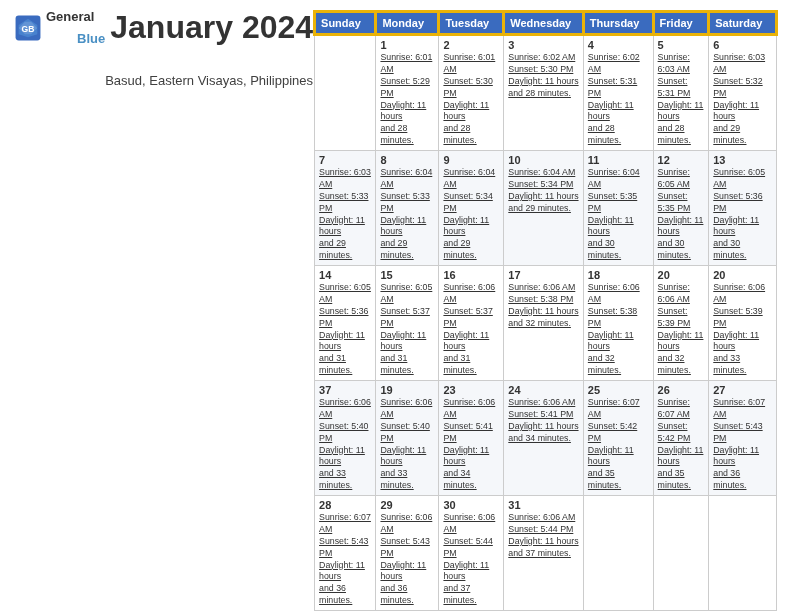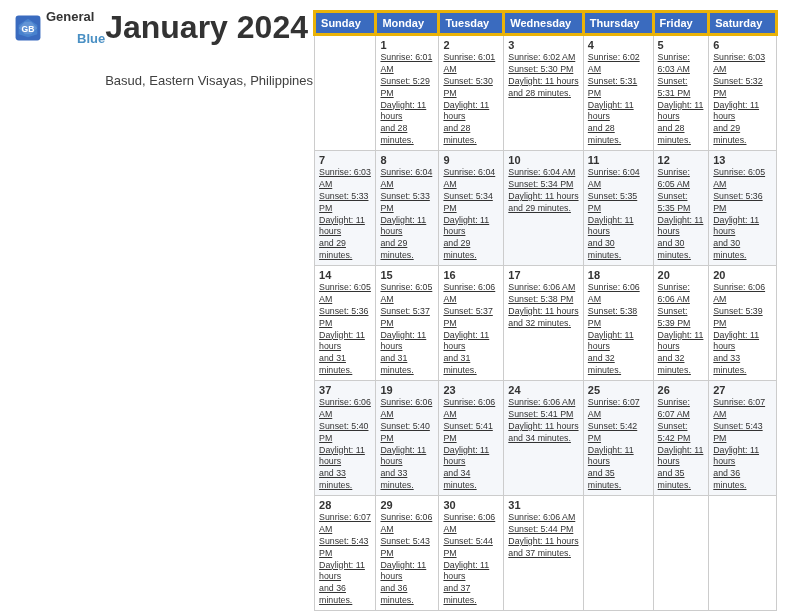--- a/index.html
+++ b/index.html
@@ -36,21 +36,21 @@
       line-height: 1.1;
       gap: 8px;
     }
     .logo-text span:first-child { color: #333; }
     .logo-text span:last-child { color: #4a90c4; padding-left: 31px; }
     .logo-icon {
       width: 28px;
       height: 28px;
     }
     .title-block {
-      text-align: left;
+      text-align: right;
     }
     .month-title {
       font-size: 32px;
       font-weight: bold;
       color: #333;
       line-height: 1.1;
     }
     .subtitle {
       font-size: 13px;
       color: #404040;

